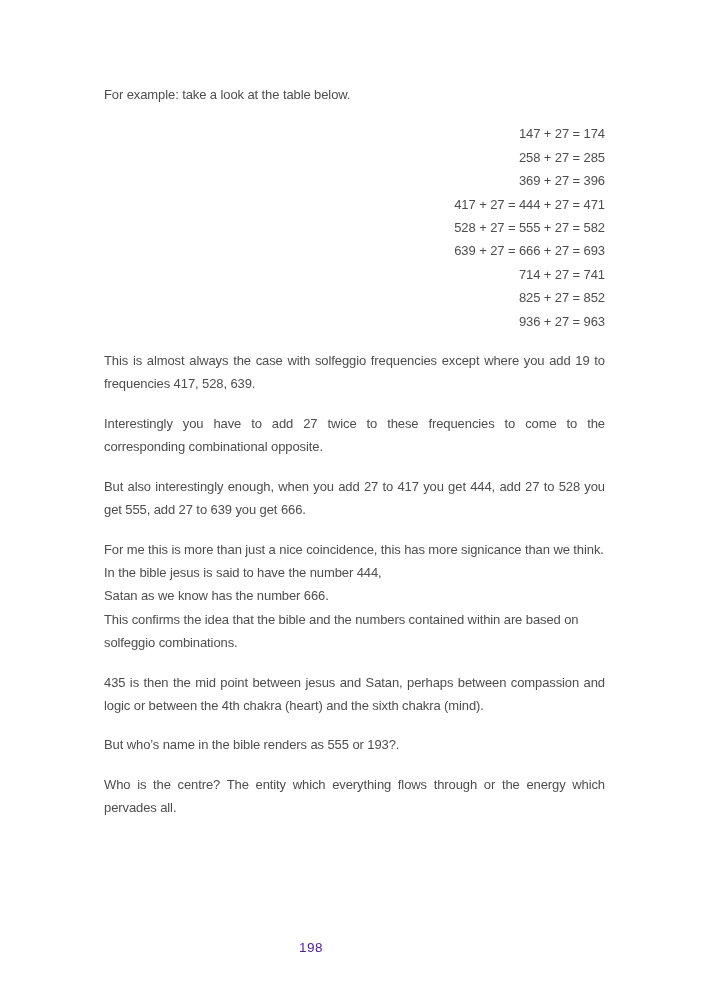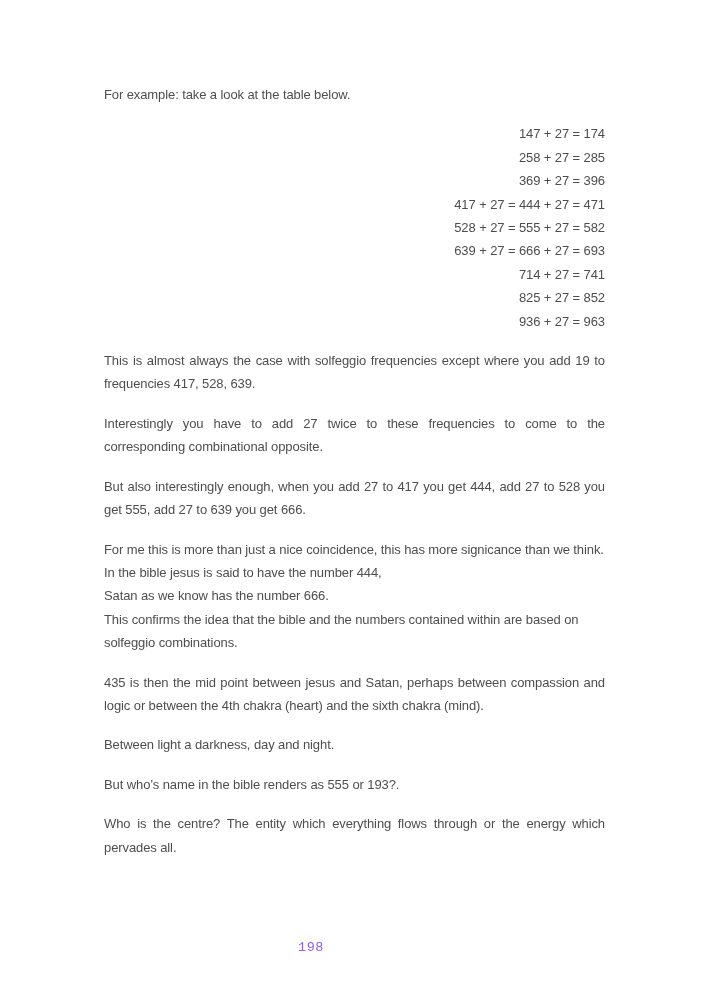--- a/index.html
+++ b/index.html
@@ -44,23 +44,23 @@
     margin: 0 0 16px 0;
     text-align: right;
     white-space: pre-line;
   }
   .page-number {
     position: absolute;
     top: 940px;
     left: 0;
     width: 622px;
     text-align: center;
-    font-family: Liberation Mono, monospace;
+    font-family: Liberation Sans, sans-serif;
     font-size: 13.5px;
-    color: #8b5cf6;
+    color: #4c1d95;
     letter-spacing: 0.5px;
   }
 </style>
 </head>
 <body>
 
 <div class="page">
   <div class="content">
     <p class="intro">For example: take a look at the table below.</p>
 
@@ -81,21 +81,20 @@
     <p>But also interestingly enough, when you add 27 to 417 you get 444, add 27 to 528 you get 555, add 27 to 639 you get 666.</p>
 
     <p>For me this is more than just a nice coincidence, this has more signicance than we think.
 In the bible jesus is said to have the number 444,
 Satan as we know has the number 666.
 This confirms the idea that the bible and the numbers contained within are based on
 solfeggio combinations.</p>
 
     <p>435 is then the mid point between jesus and Satan, perhaps between compassion and logic or between the 4th chakra (heart) and the sixth chakra (mind).</p>
 
-    <p>Between light a darkness, day and night.</p>
 
     <p>But who’s name in the bible renders as 555 or 193?.</p>
 
     <p>Who is the centre? The entity which everything flows through or the energy which pervades all.</p>
   </div>
 
   <div class="page-number">198</div>
 </div>
 
 </body></html>

